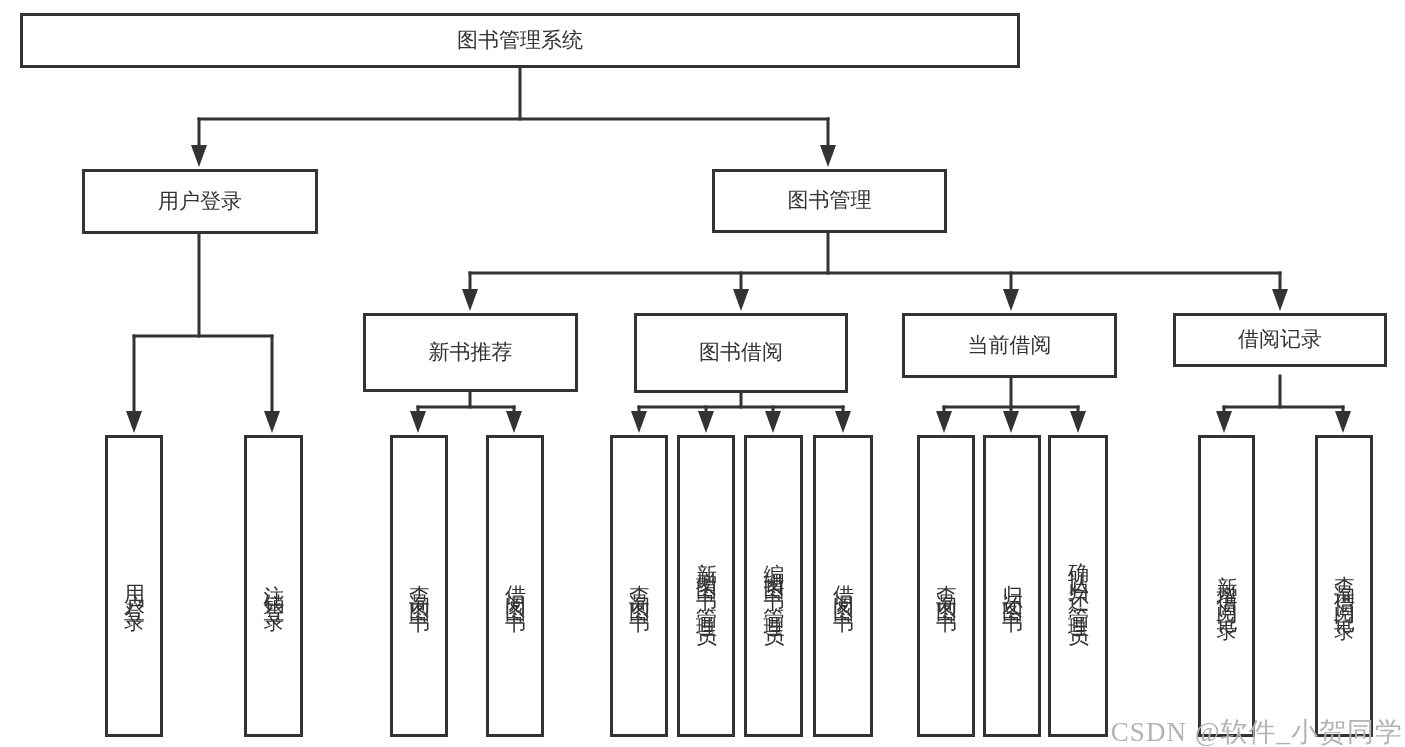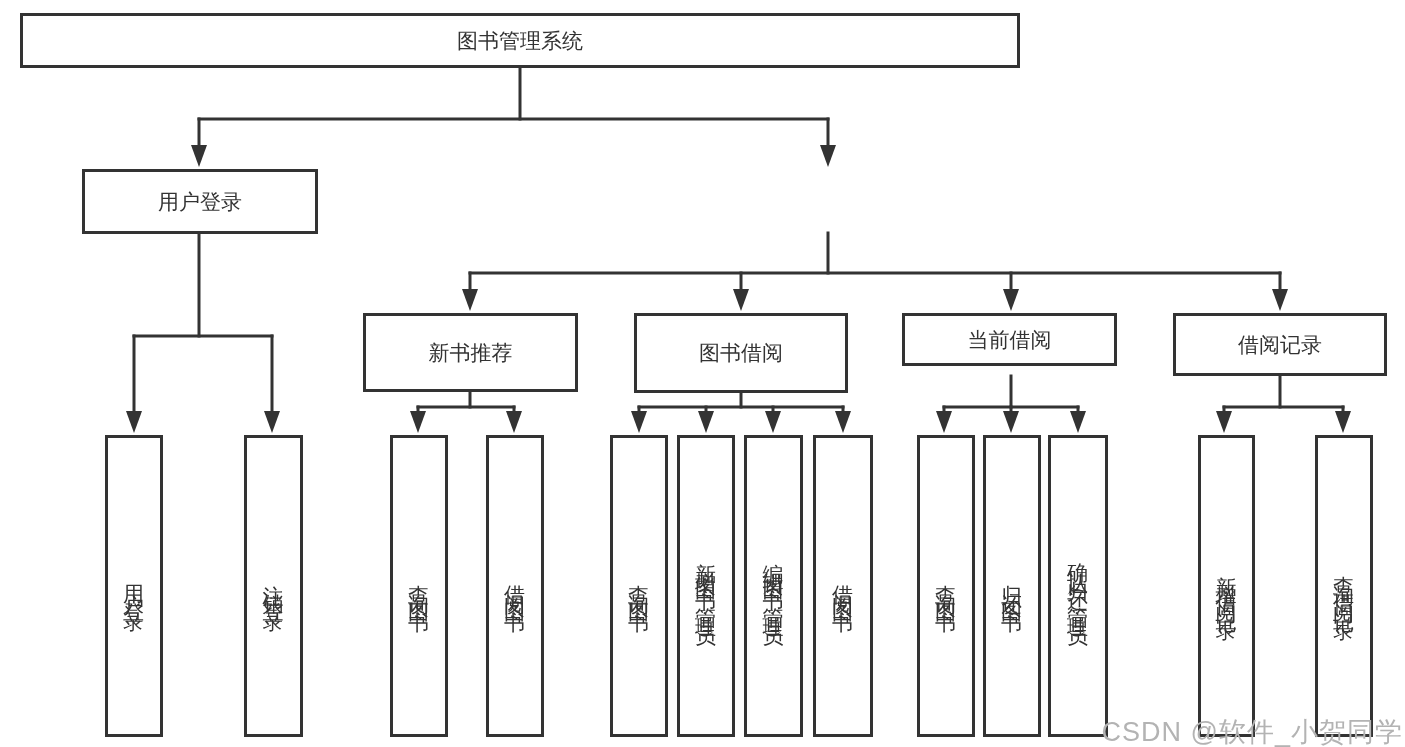--- a/index.html
+++ b/index.html
@@ -1,19 +1,19 @@
 <!DOCTYPE html>
 <html style="--background: #ffffff; --line: #333333; --box_border: #333333; --text: #333333; --watermark: #b3b3b3;"><head>
 <meta charset="utf-8">
 <style>
   html,body{margin:0;padding:0;background:#fff;}
   .stage{
     position:relative;width:1405px;height:747px;overflow:hidden;
     background:var(--background,#fff);
-    font-family:Liberation Sans, sans-serif;
+    font-family:Liberation Serif, serif;
   }
   .wires{position:absolute;left:0;top:0;z-index:1;}
   .node{
     position:absolute;box-sizing:border-box;z-index:2;
     background:var(--background,#fff);
     border:3px solid var(--box_border,#333);
     color:var(--text,#333);
     display:flex;align-items:center;justify-content:center;
     font-size:21px;line-height:1.2;white-space:nowrap;
   }
@@ -94,25 +94,26 @@
       <path d="M1003 411 H1019 L1011 433 Z"></path>
       <path d="M1070 411 H1086 L1078 433 Z"></path>
       <path d="M1216 411 H1232 L1224 433 Z"></path>
       <path d="M1335 411 H1351 L1343 433 Z"></path>
     </g>
   </svg>
 
   <div class="node" style="left:20px;top:13px;width:1000px;height:55px">图书管理系统</div>
 
   <div class="node" style="left:82px;top:169px;width:236px;height:65px">用户登录</div>
+  <div class="node" style="left:712px;top:169px;width:235px;height:64px">图书管理</div>
 
   <div class="node" style="left:363px;top:313px;width:215px;height:79px">新书推荐</div>
   <div class="node" style="left:634px;top:313px;width:214px;height:80px">图书借阅</div>
-  <div class="node" style="left:902px;top:313px;width:215px;height:53px">当前借阅</div>
-  <div class="node" style="left:1173px;top:313px;width:214px;height:63px">借阅记录</div>
+  <div class="node" style="left:902px;top:313px;width:215px;height:65px">当前借阅</div>
+  <div class="node" style="left:1173px;top:313px;width:214px;height:54px">借阅记录</div>
 
   <div class="node vnode" style="left:105px;top:435px;width:58px;height:302px">用户登录</div>
   <div class="node vnode" style="left:244px;top:435px;width:59px;height:302px">注销登录</div>
 
   <div class="node vnode" style="left:390px;top:435px;width:58px;height:302px">查询图书</div>
   <div class="node vnode" style="left:486px;top:435px;width:58px;height:302px">借阅图书</div>
 
   <div class="node vnode" style="left:610px;top:435px;width:58px;height:302px">查询图书</div>
   <div class="node vnode" style="left:677px;top:435px;width:58px;height:302px">新增图书（管理员）</div>
   <div class="node vnode" style="left:744px;top:435px;width:59px;height:302px">编辑图书（管理员）</div>

